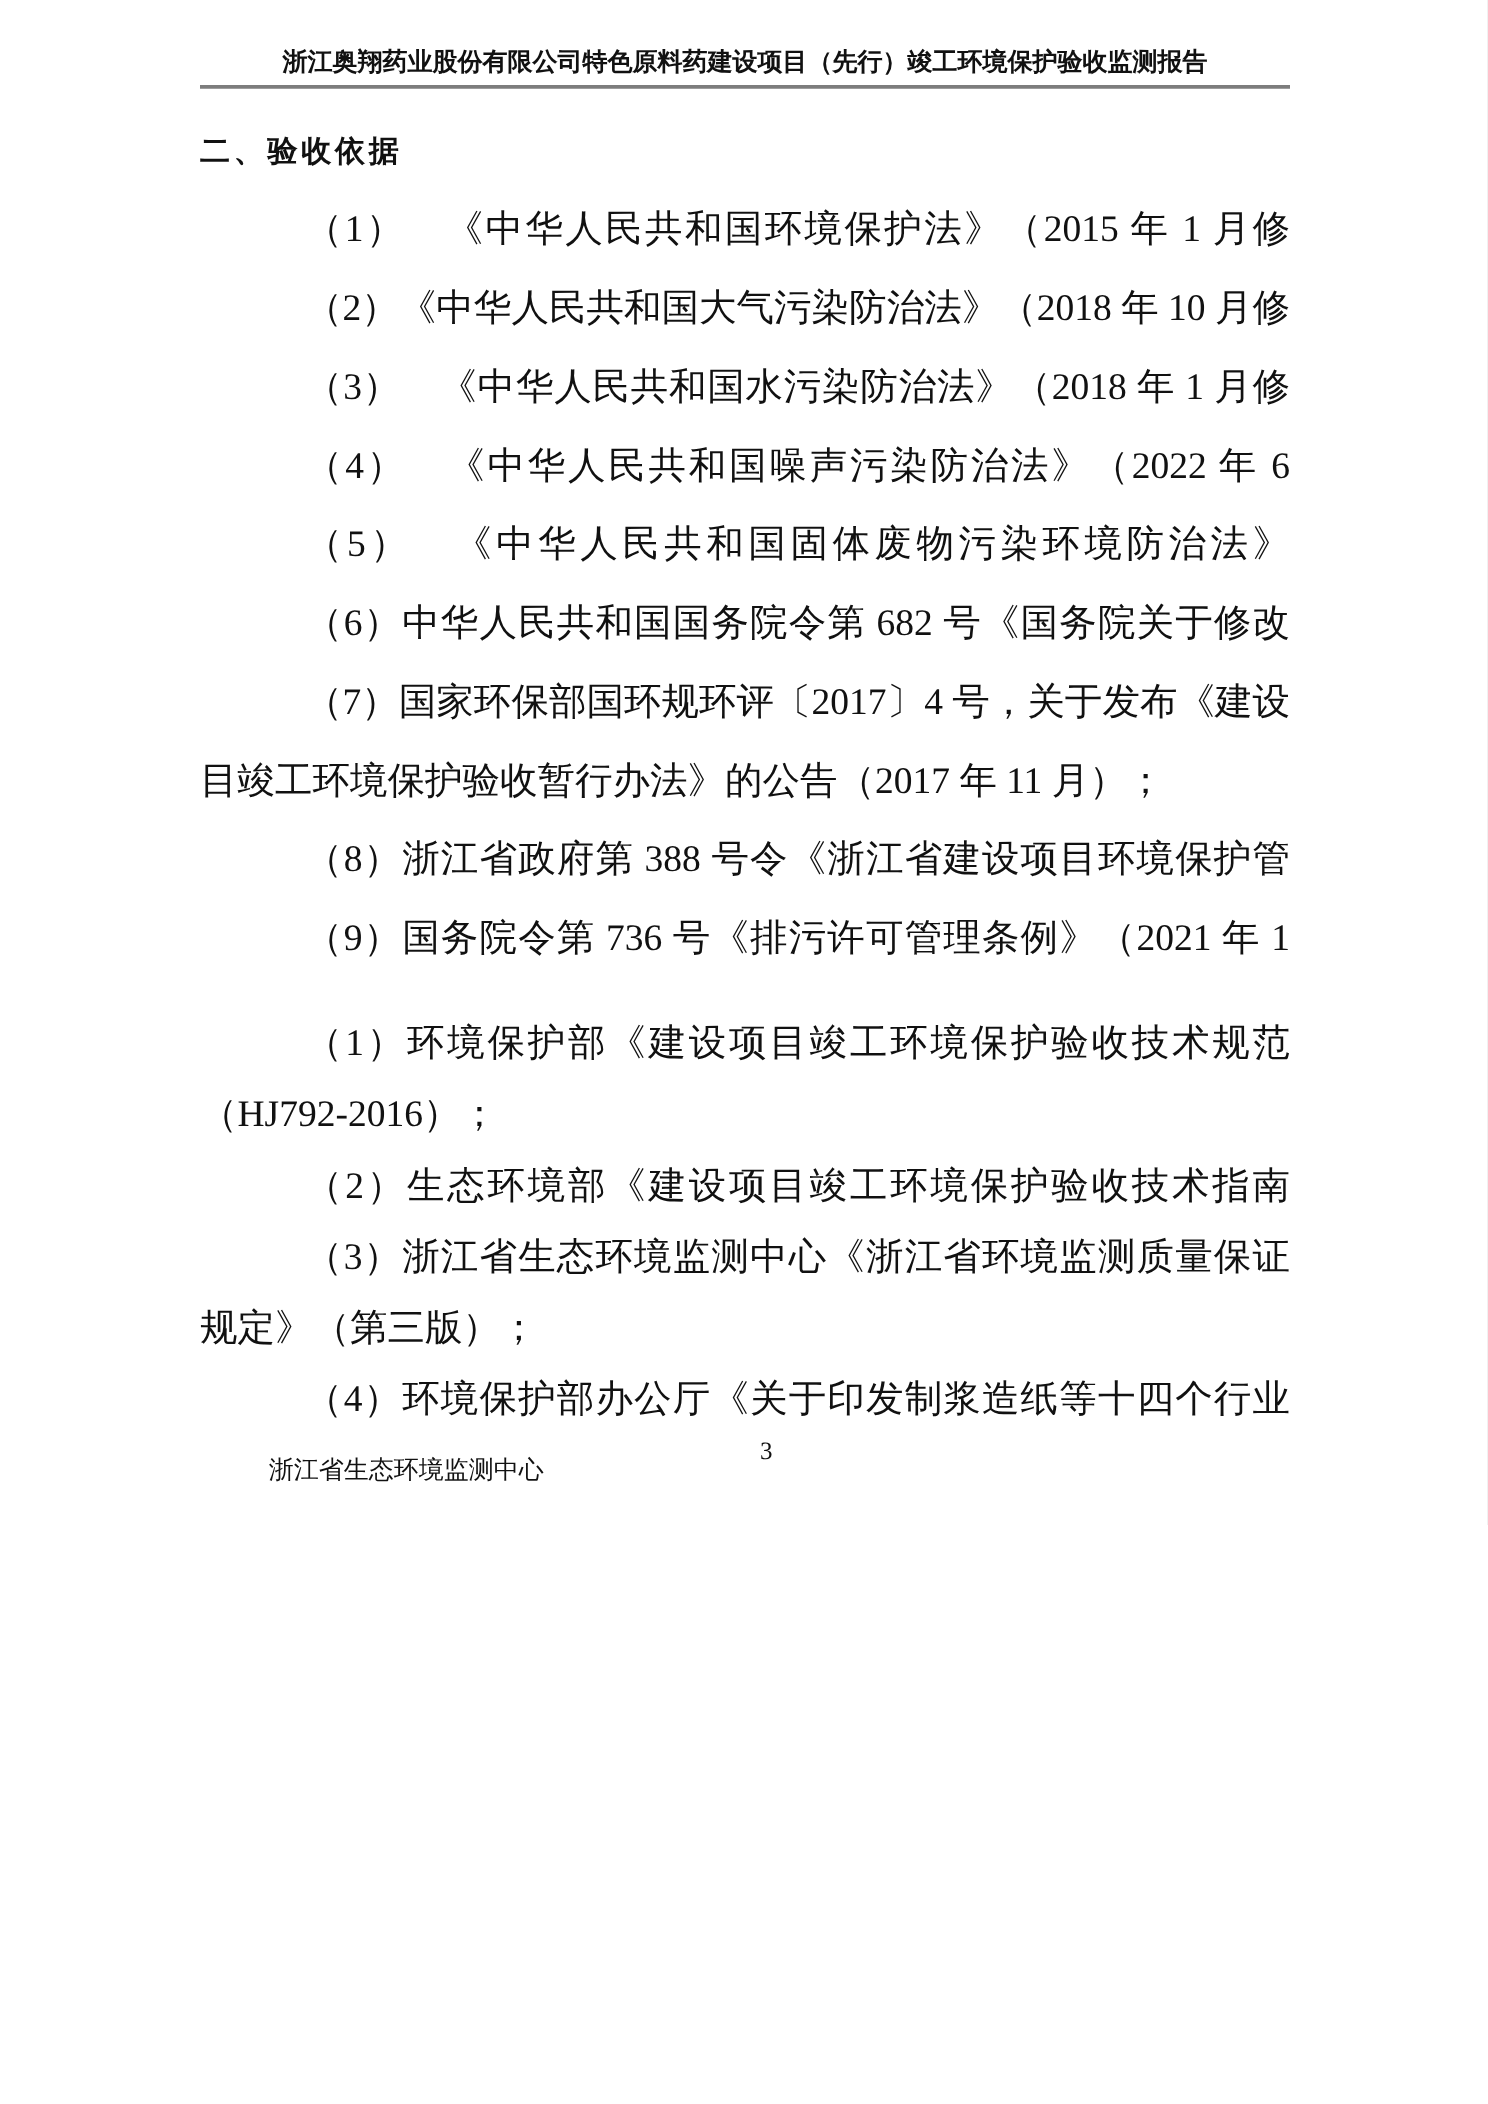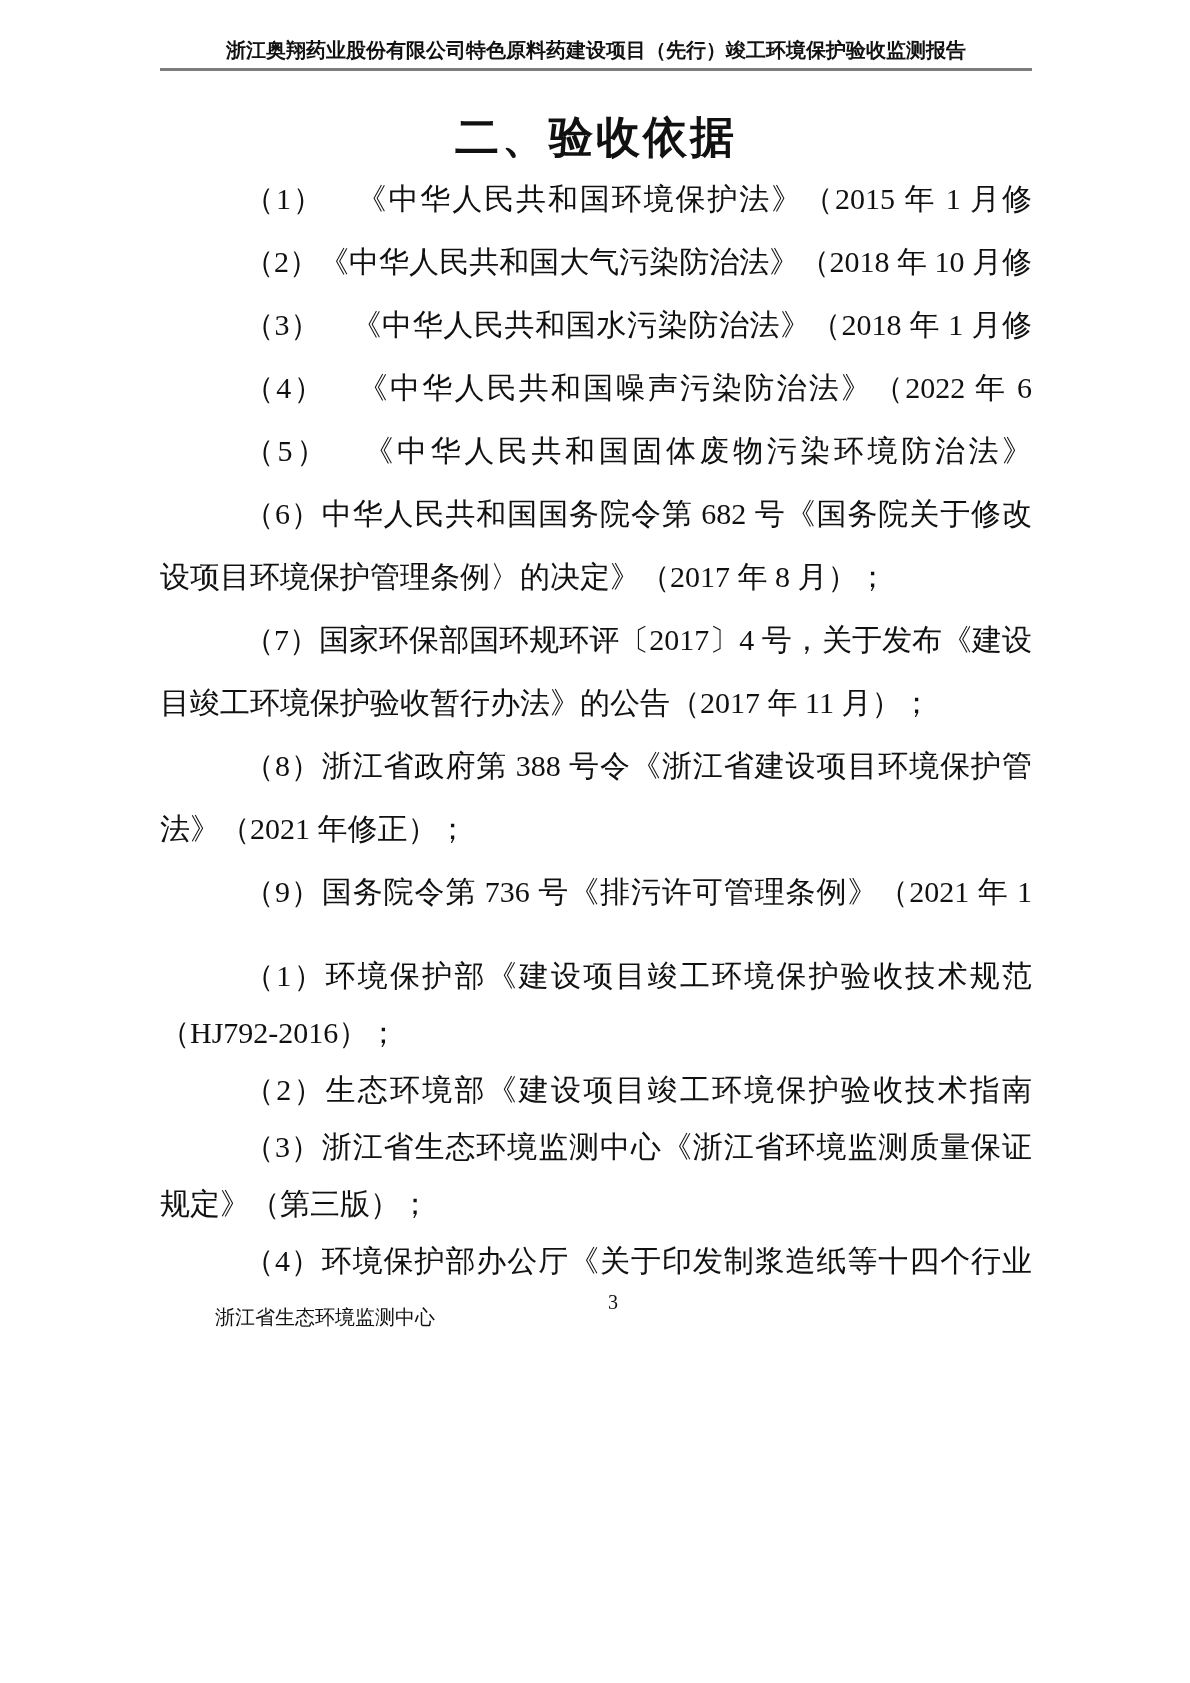--- a/index.html
+++ b/index.html
@@ -21,23 +21,23 @@
     line-height:22px;
     font-weight:700;
     font-family:"Liberation Serif","DejaVu Serif",serif;
   }
   .header-rule{
     height:3px;
     background:#7d7d7d;
     margin-top:7px;
   }
   .doc-title{
-    margin-top:47px;
-    text-align:center;
-    font-size:44px;
+    margin-top:32px;
+    text-align:left;
+    font-size:24px;
     line-height:37px;
     font-weight:700;
     letter-spacing:3px;
     font-family:"Liberation Sans","DejaVu Sans",sans-serif;
   }
   .sec-heading{
     font-size:31px;
     line-height:38px;
     font-weight:700;
     font-family:"Liberation Sans","DejaVu Sans",sans-serif;
@@ -95,29 +95,27 @@
           <div class="line firstline lastline">（3）　《中华人民共和国水污染防治法》（2018 年 1 月修订）；</div>
         </div>
         <div>
           <div class="line firstline lastline">（4）　《中华人民共和国噪声污染防治法》（2022 年 6 月）；</div>
         </div>
         <div>
           <div class="line firstline">（5）　《中华人民共和国固体废物污染环境防治法》（2020 年 9</div>
         </div>
         <div>
           <div class="line firstline">（6）中华人民共和国国务院令第 682 号《国务院关于修改〈建</div>
-          <div class="line lastline">设项目环境保护管理条例〉的决定》（2017 年 8 月）；</div>
         </div>
         <div>
           <div class="line firstline">（7）国家环保部国环规环评〔2017〕4 号，关于发布《建设项</div>
           <div class="line lastline">目竣工环境保护验收暂行办法》的公告（2017 年 11 月）；</div>
         </div>
         <div>
           <div class="line firstline">（8）浙江省政府第 388 号令《浙江省建设项目环境保护管理办</div>
-          <div class="line lastline">法》（2021 年修正）；</div>
         </div>
         <div>
           <div class="line firstline lastline">（9）国务院令第 736 号《排污许可管理条例》（2021 年 1 月）。</div>
         </div>
       </div>
       <div class="sec-body" id="sec-body-1">
         <div>
           <div class="line firstline">（1）环境保护部《建设项目竣工环境保护验收技术规范　制药》</div>
           <div class="line lastline">（HJ792-2016）；</div>
         </div>

